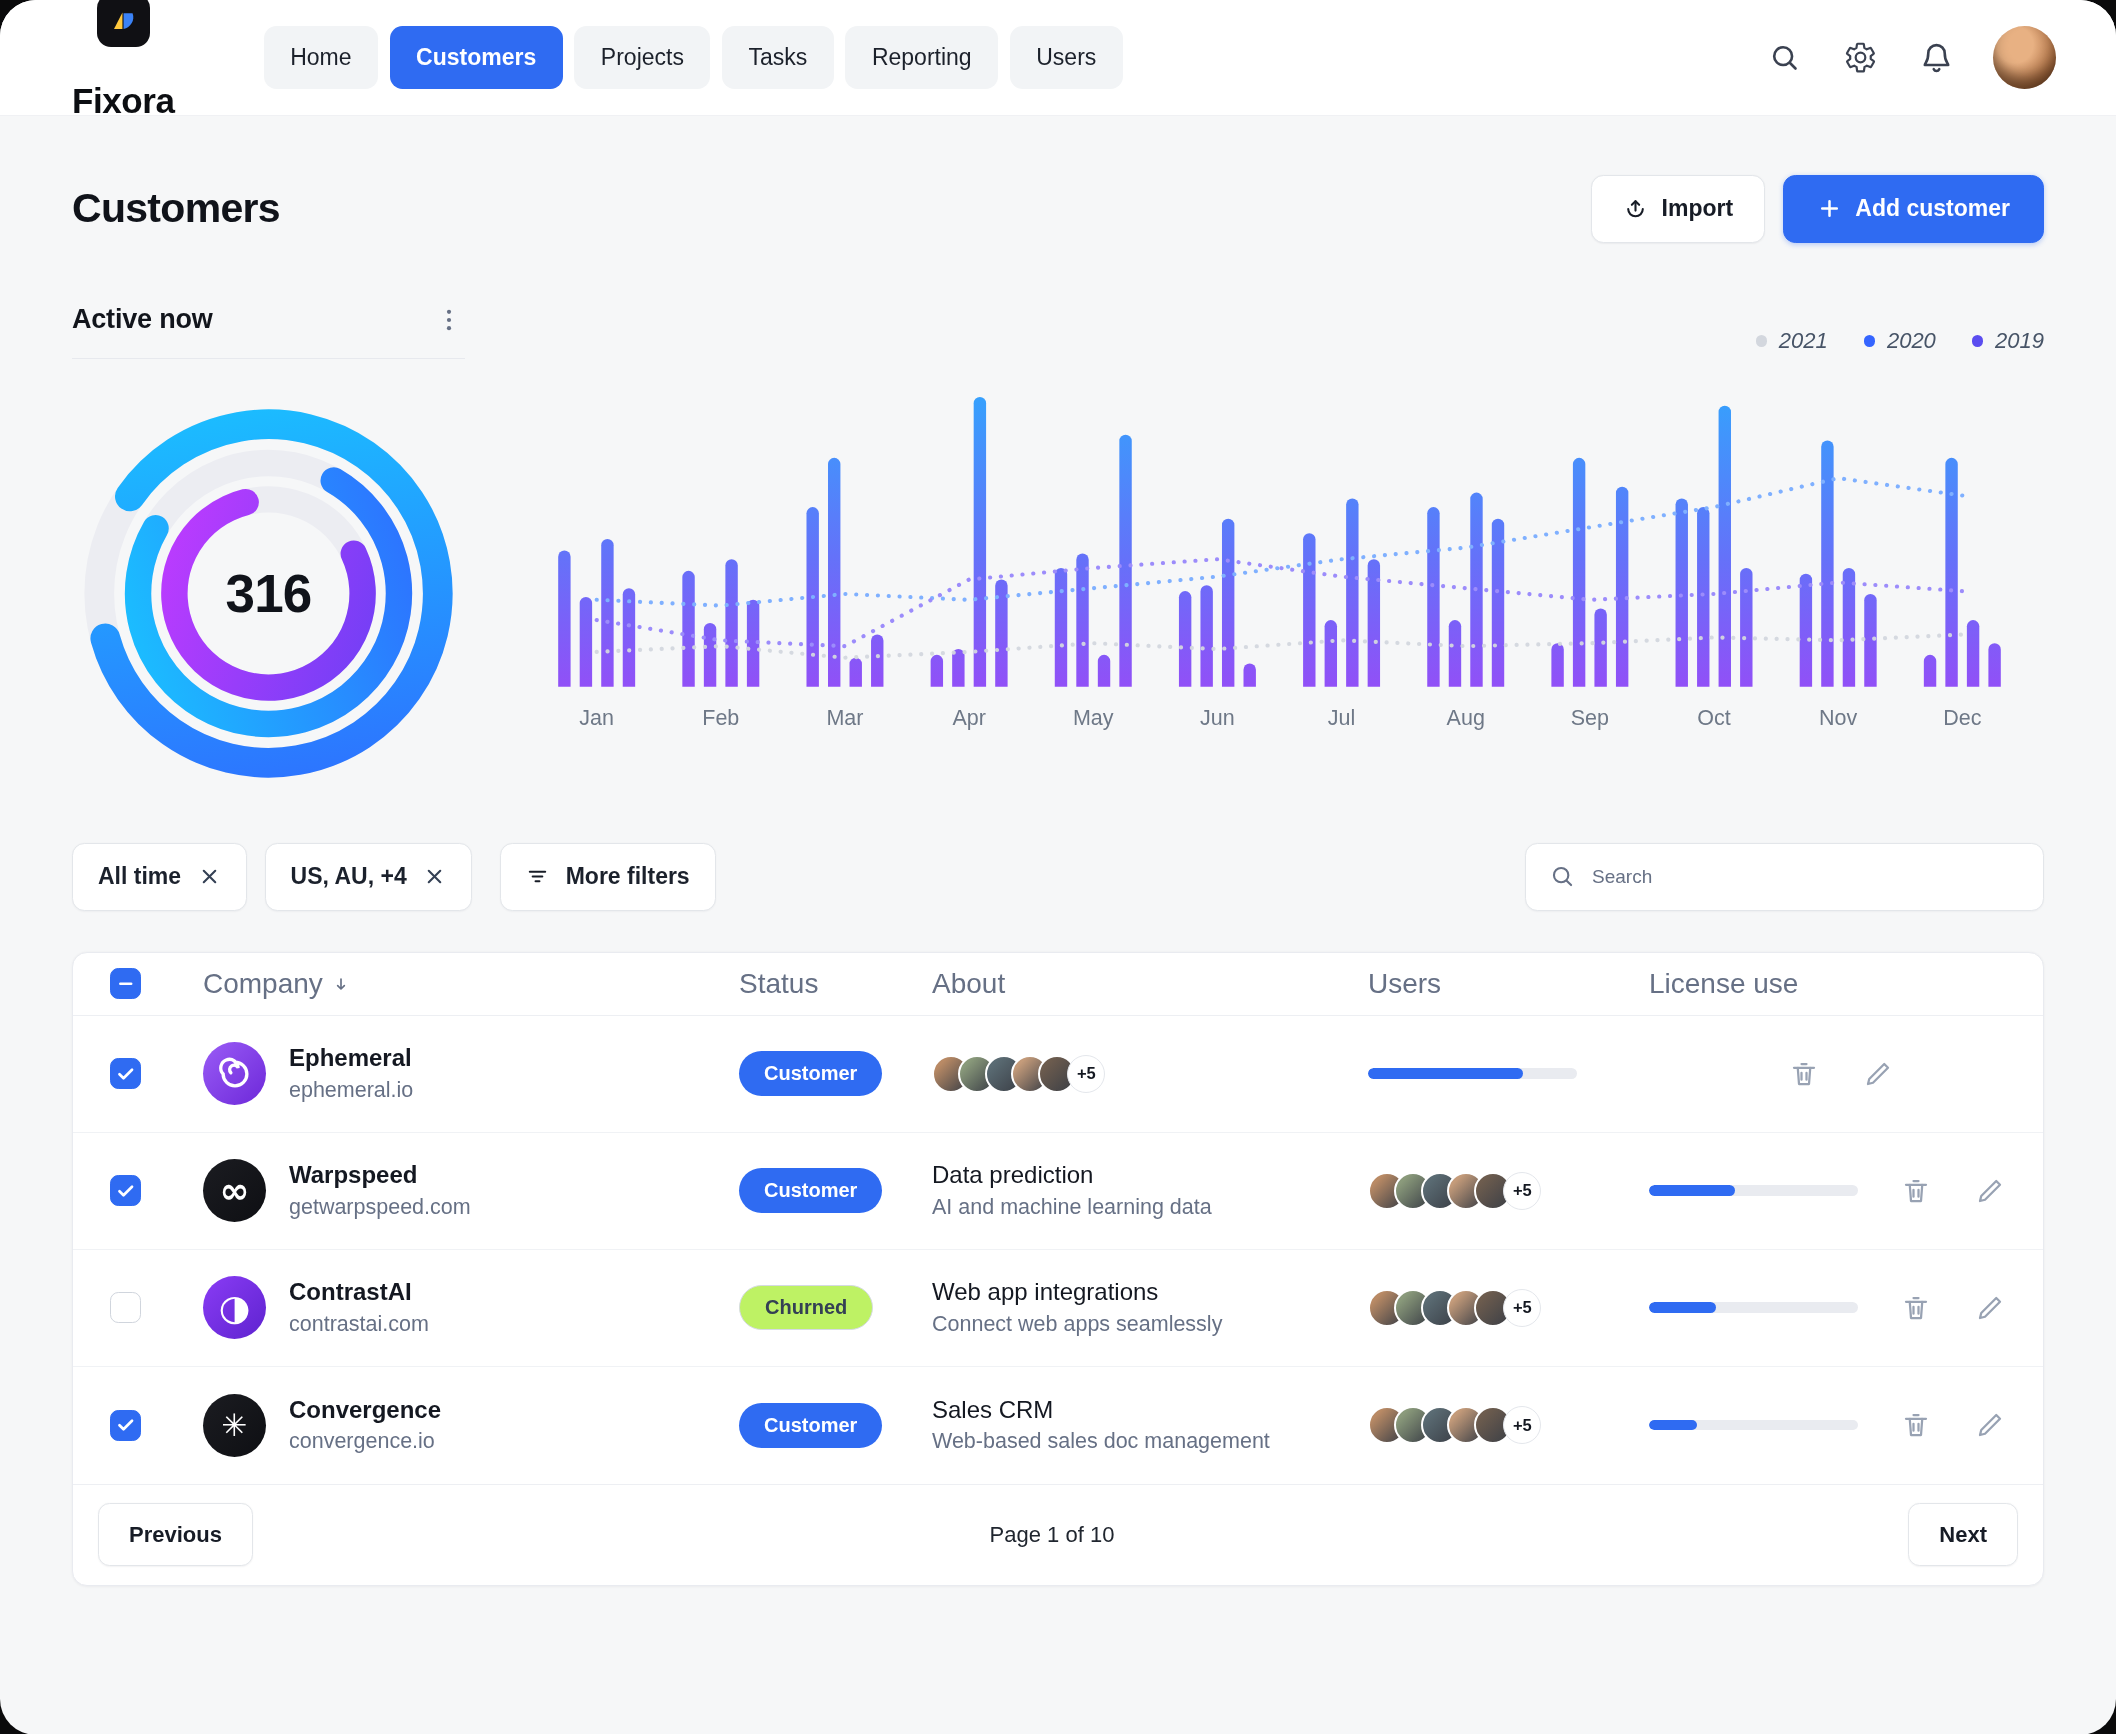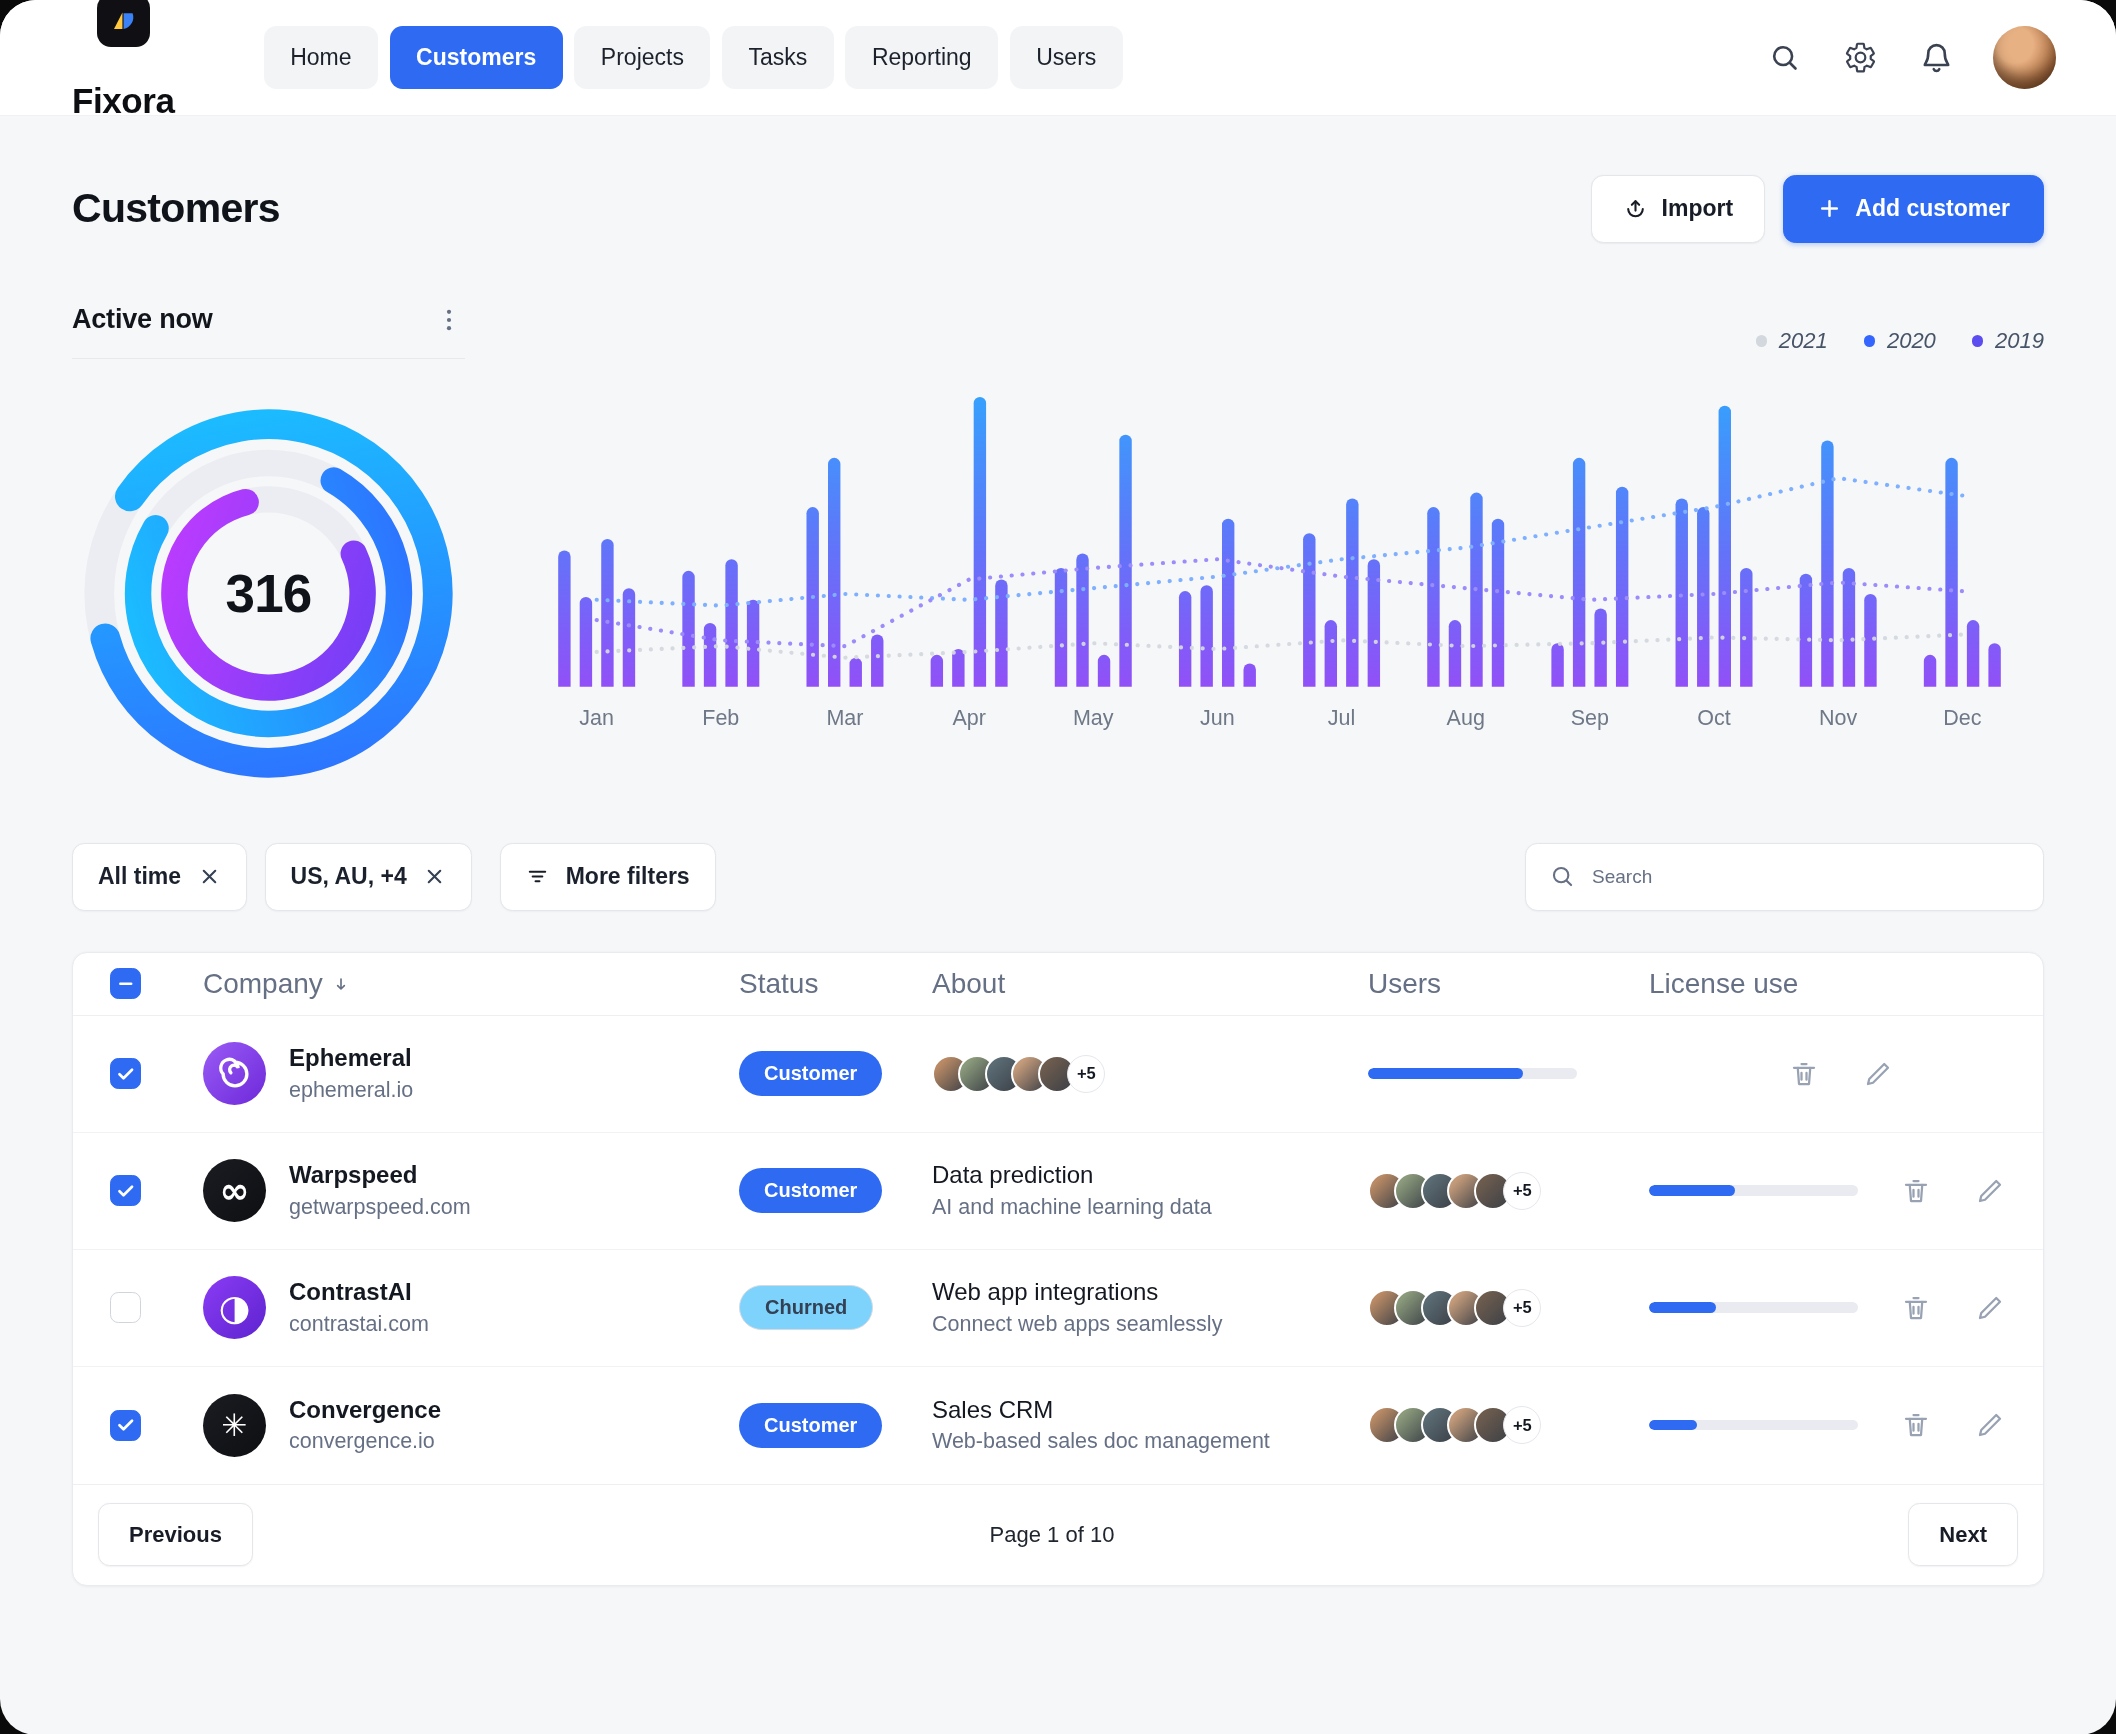--- a/index.html
+++ b/index.html
@@ -78,21 +78,21 @@
   .company-cell { display:flex; align-items:center; gap:23px; }
   .logo-circle { width:63px; height:63px; border-radius:50%; flex:none; display:flex; align-items:center; justify-content:center; }
   .logo-circle svg { width:38px; height:38px; }
   .logo-char { color:#fff; font-family:"DejaVu Sans",sans-serif; font-size:36px; font-weight:700; line-height:1; }
   .logo-char.small { font-size:31px; font-weight:400; }
   .c-name { font-size:24px; font-weight:600; color:#141821; }
   .c-domain { font-size:21.5px; color:#667085; margin-top:5.8px; }
 
   .pill { display:inline-flex; align-items:center; height:45px; padding:0 25px; border-radius:826px; font-size:20px; font-weight:600; }
   .pill.customer { background:#2f6bf2; color:#fff; }
-  .pill.churned { background:#7dd3fc; color:#344054; border:1.2px solid #d5dae2; }
+  .pill.churned { background:#bef264; color:#344054; border:1.2px solid #d5dae2; }
 
   .a-title { font-size:24px; font-weight:500; color:#141821; }
   .a-sub { font-size:21.5px; color:#667085; margin-top:5.8px; }
 
   .avatars { display:flex; align-items:center; }
   .av { width:38px; height:38px; border-radius:50%; border:2.5px solid #fff; margin-left:-11.6px; flex:none; }
   .av:first-child { margin-left:0; }
   .av.extra { background:#fff; border:1.2px solid #e4e7ec; color:#141821; font-size:16.5px; font-weight:700; display:flex; align-items:center; justify-content:center; margin-left:-8.3px; }
 
   .lic-track { width:209px; height:10.7px; border-radius:826px; background:#e9ebf0; overflow:hidden; }

